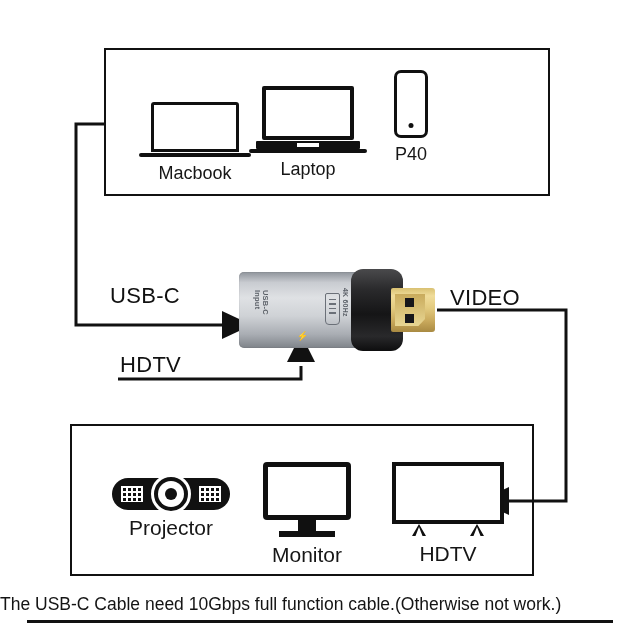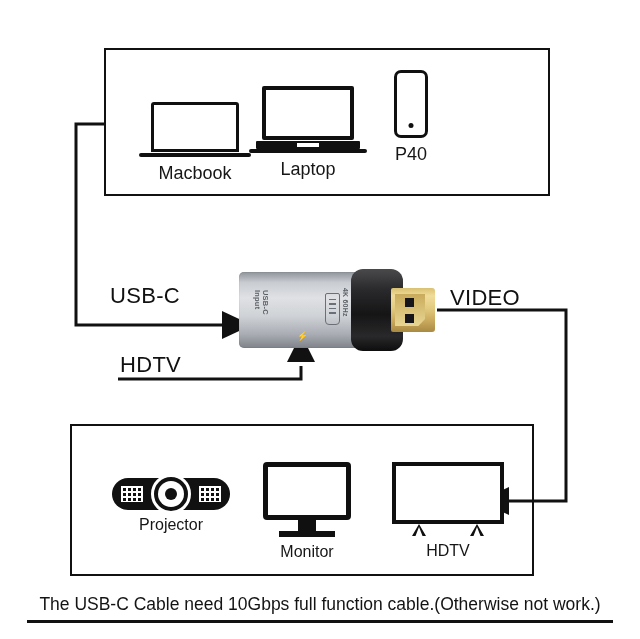--- a/index.html
+++ b/index.html
@@ -73,21 +73,21 @@
     position: relative;
     display: block;
   }
   .icon-label {
     margin-top: 7px;
     font-size: 18px;
     line-height: 1;
     white-space: nowrap;
     color: #161616;
   }
-  #out-row .icon-label { font-size: 16px; }
+  #out-row .icon-label { font-size: 21px; }
 
   
   #cell-macbook { left: 139px; top: 102px;  width: 112px; justify-content: space-between; }
   #cell-laptop  { left: 252px; top: 86px;  width: 112px; }
   #cell-p40     { left: 373px; top: 70px;  width: 76px; align-items: center;  }
   #cell-s8      { left: 463px; top: 70px;  width: 76px;  }
   
   #cell-projector { left: 110px; top: 470px; width: 122px; }
   #cell-monitor   { left: 252px; top: 462px; width: 110px; }
   #cell-hdtv      { left: 382px; top: 462px; width: 132px; }
@@ -343,21 +343,21 @@
   }
   #label-usbc  { left: 110px; top: 283px; }
   #label-poewr { left: 120px; top: 352px; }
   #label-video { left: 450px; top: 285px; }
 
   
   #caption {
     position: absolute;
     left: 0; top: 594px;
     width: 640px;
-    text-align: center;
+    text-align: left;
     font-size: 17.5px;
     color: #141414;
     white-space: nowrap;
   }
   #caption-rule {
     position: absolute;
     left: 27px; top: 620px;
     width: 586px; height: 3px;
     background: #111111;
   }

